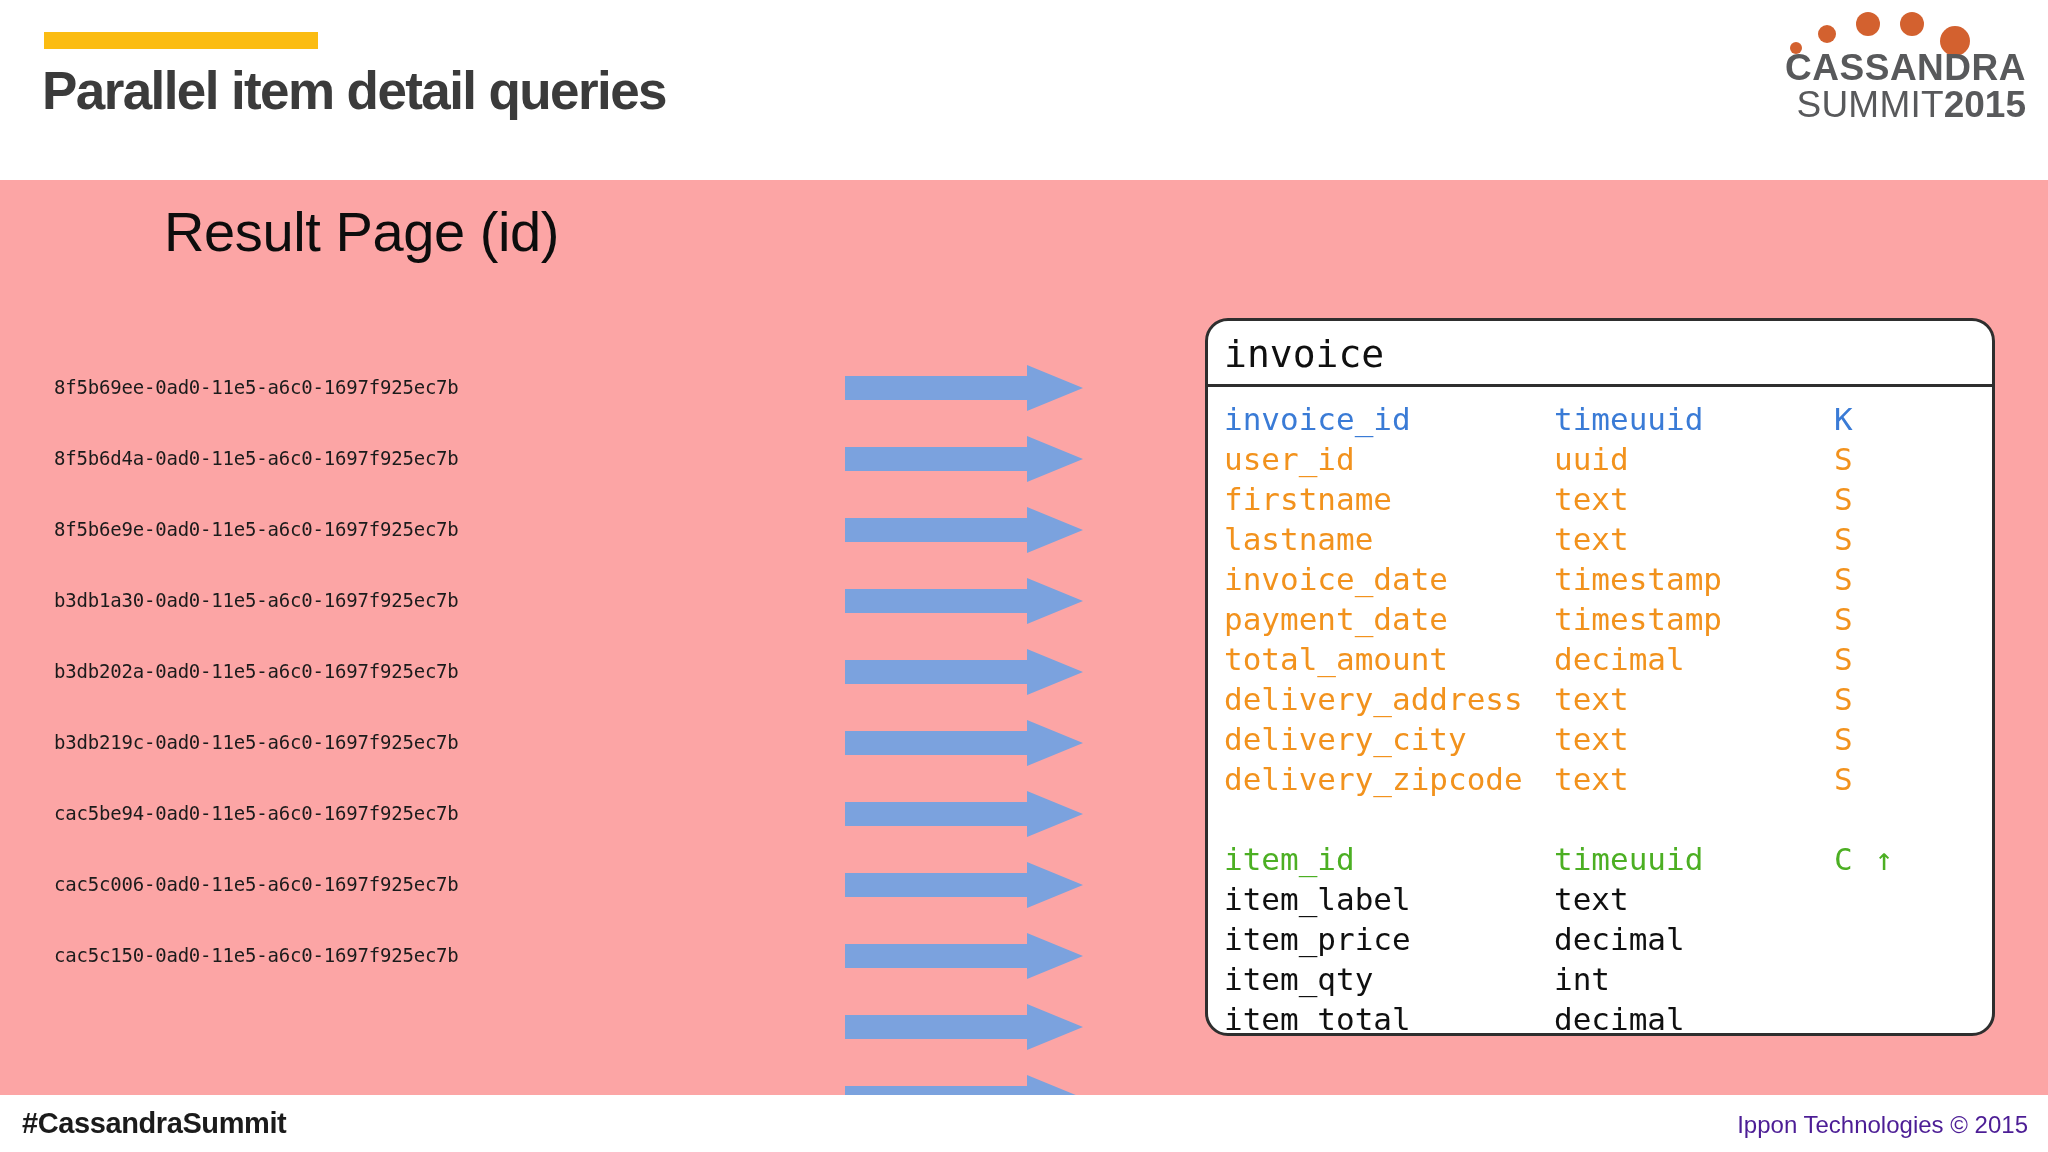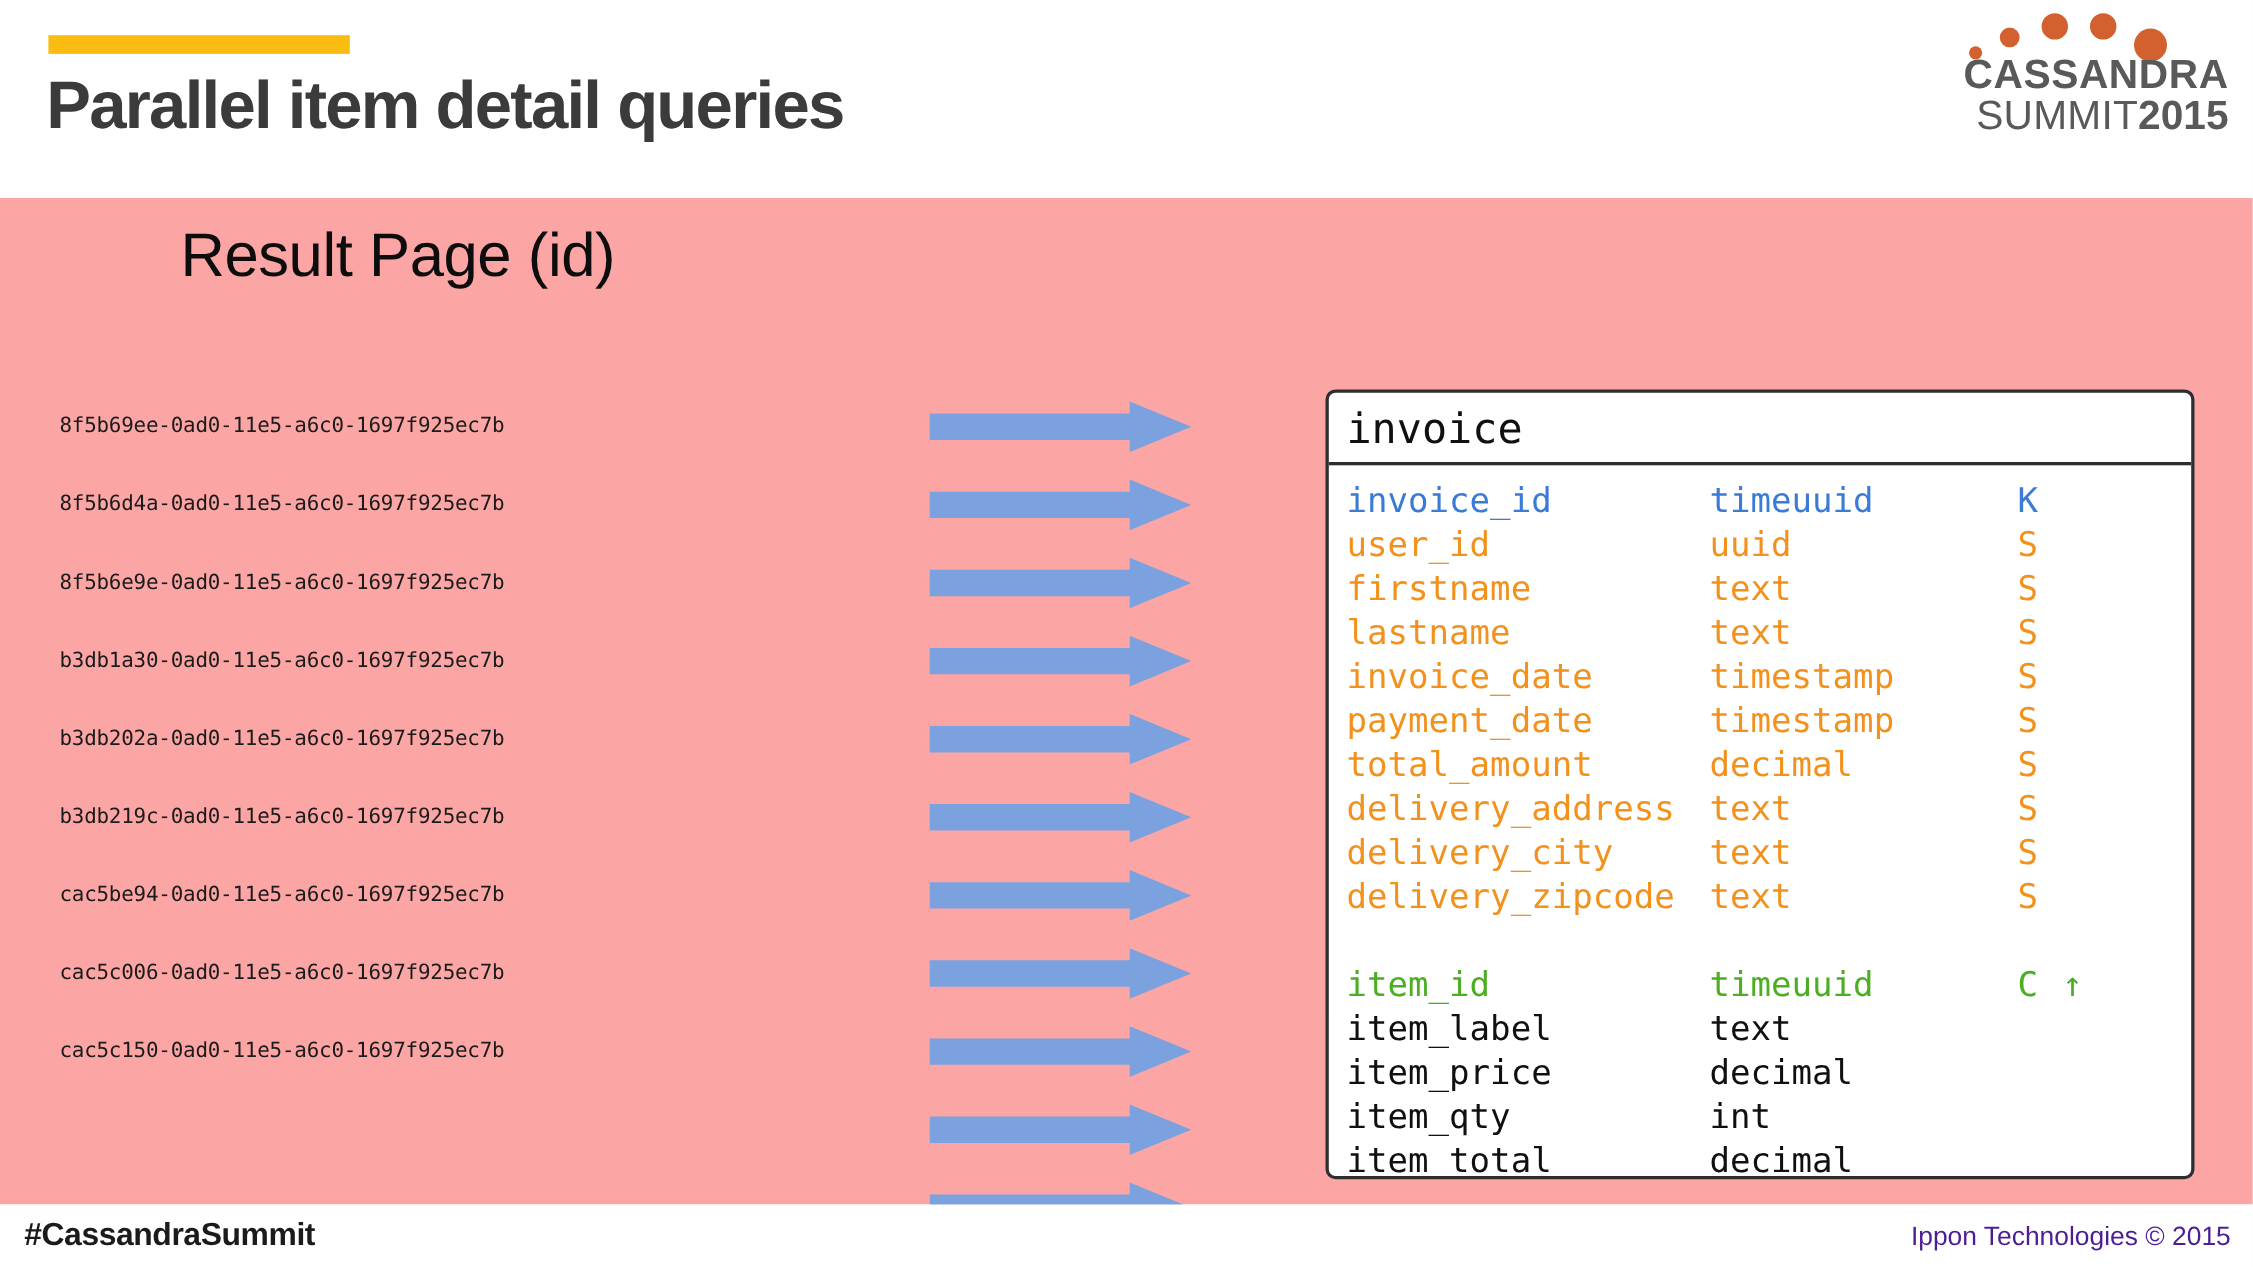--- a/index.html
+++ b/index.html
@@ -41,21 +41,21 @@
     width: 274px;
     height: 17px;
     background: #fbbc12;
   }
 
   .slide-title {
     position: absolute;
     left: 42px;
     top: 60px;
     font-family: "Liberation Sans", sans-serif;
-    font-size: 61px;
+    font-size: 53px;
     font-weight: 700;
     letter-spacing: -1.6px;
     color: #3b3b3b;
     white-space: nowrap;
   }
 
   
   .logo {
     position: absolute;
     right: 22px;
@@ -158,24 +158,23 @@
 
   
   .table-panel {
     position: absolute;
     left: 1205px;
     top: 138px;
     width: 790px;
     height: 718px;
     background: #ffffff;
     border: 3px solid #2e2e2e;
-    border-radius: 9px;
+    border-radius: 23px;
     box-sizing: border-box;
     overflow: hidden;
-    margin-top: 36px;
   }
   .panel-title {
     height: 66px;
     line-height: 66px;
     padding-left: 16px;
     border-bottom: 3px solid #2e2e2e;
     font-family: "DejaVu Sans Mono", monospace;
     font-size: 38px;
     color: #101010;
     box-sizing: border-box;

